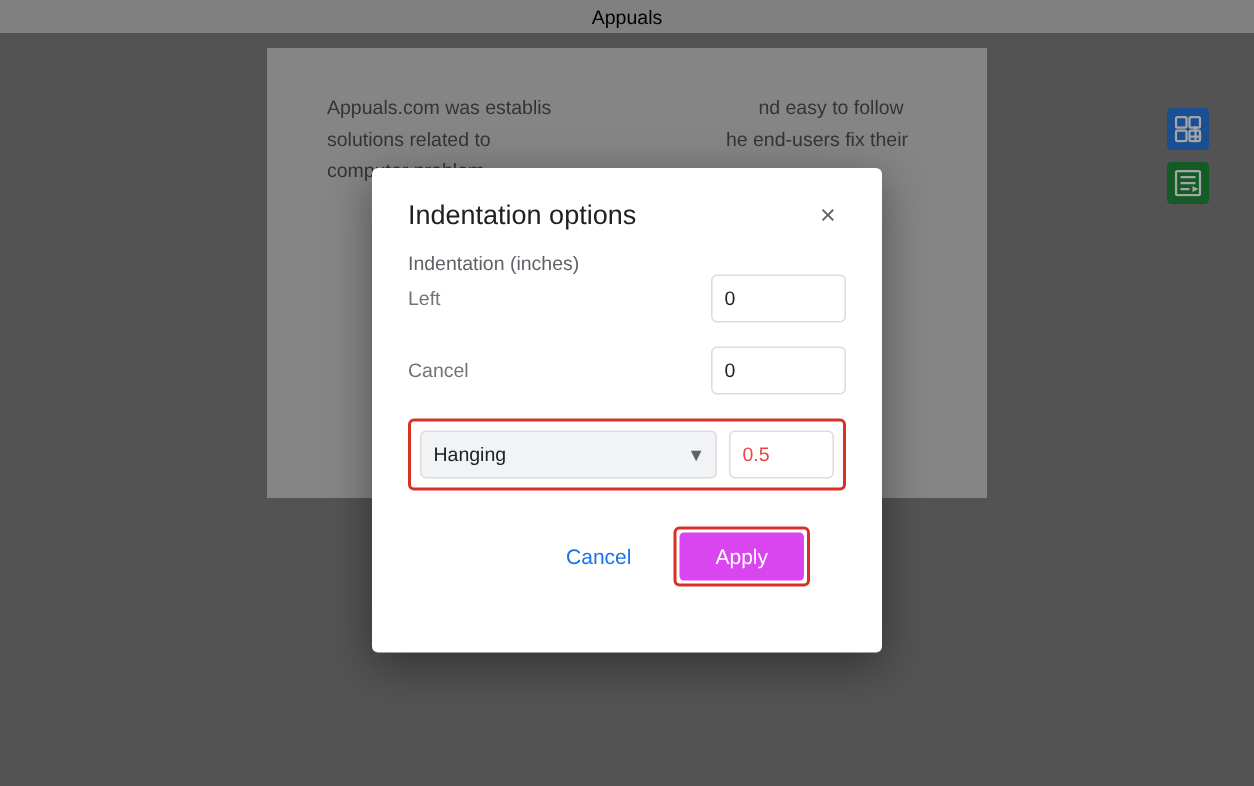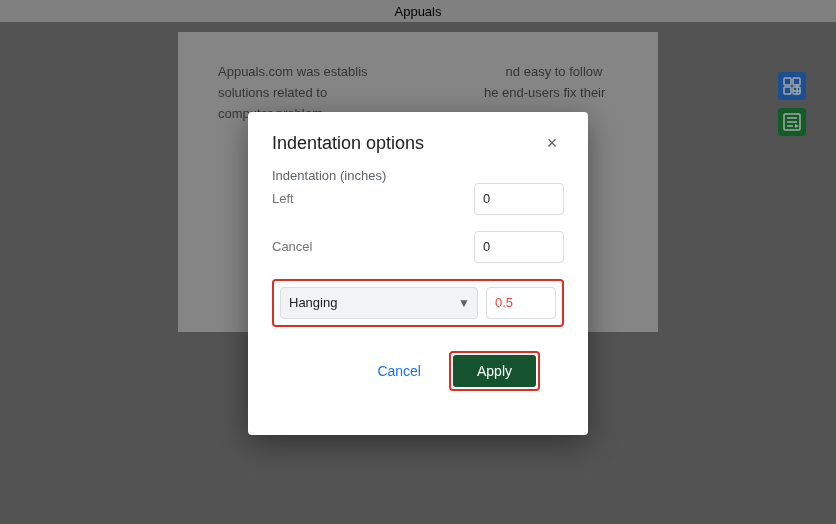--- a/index.html
+++ b/index.html
@@ -259,21 +259,21 @@
       border-radius: 4px;
     }
 
     .apply-wrapper {
       border: 2px solid #d93025;
       border-radius: 4px;
       padding: 2px;
     }
 
     .btn-apply {
-      background: #14532d;
+      background: #d946ef;
       color: #fff;
       border: none;
       border-radius: 3px;
       font-size: 14px;
       font-weight: 500;
       cursor: pointer;
       padding: 8px 24px;
     }
   </style>
 </head>

